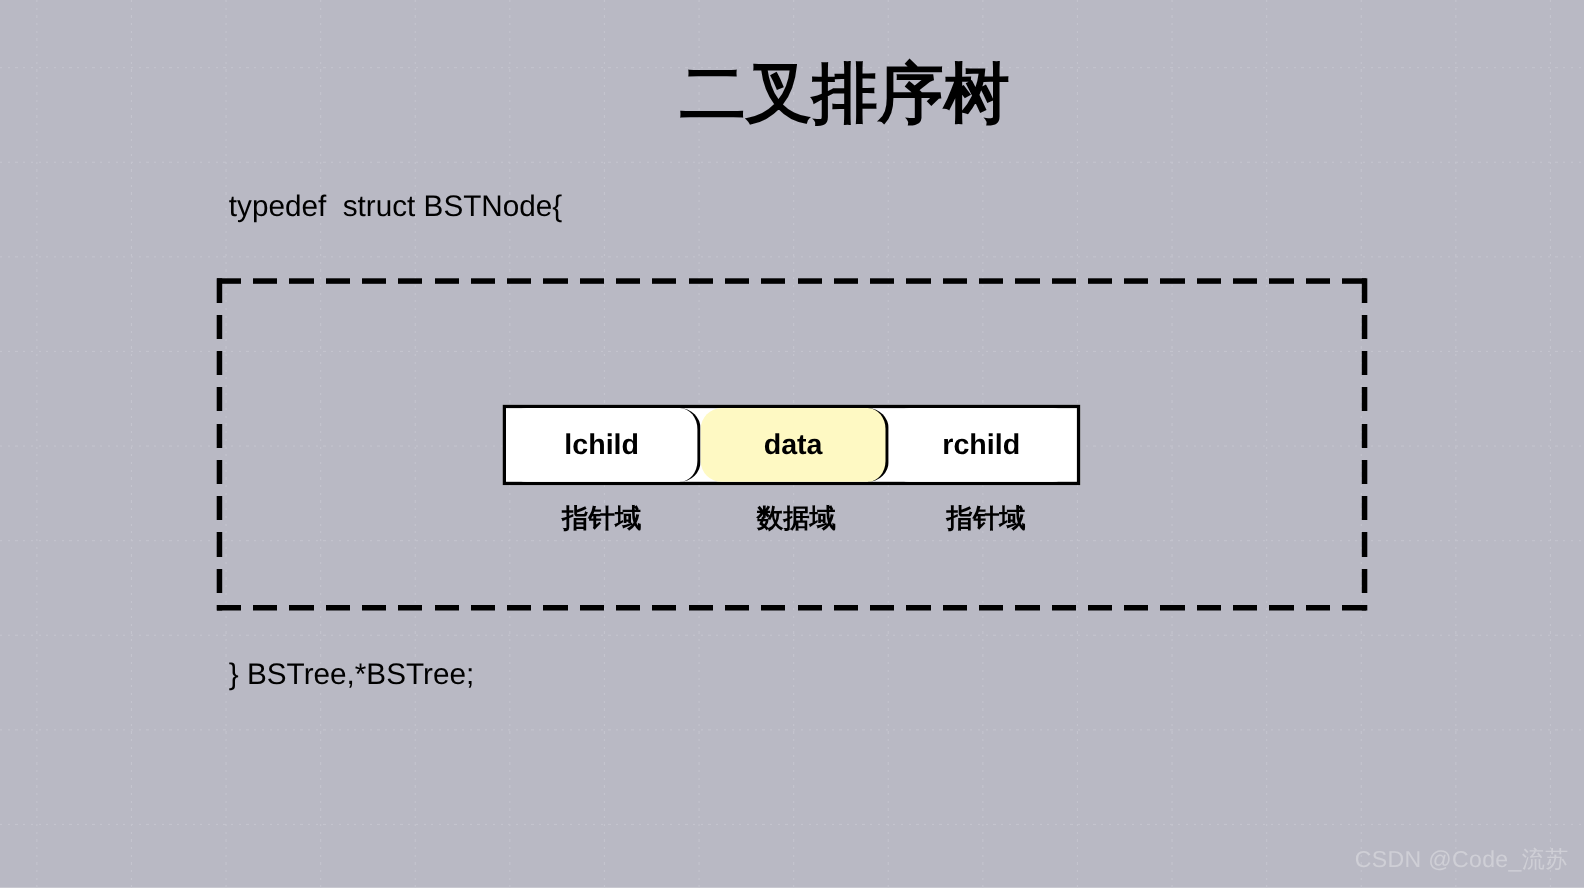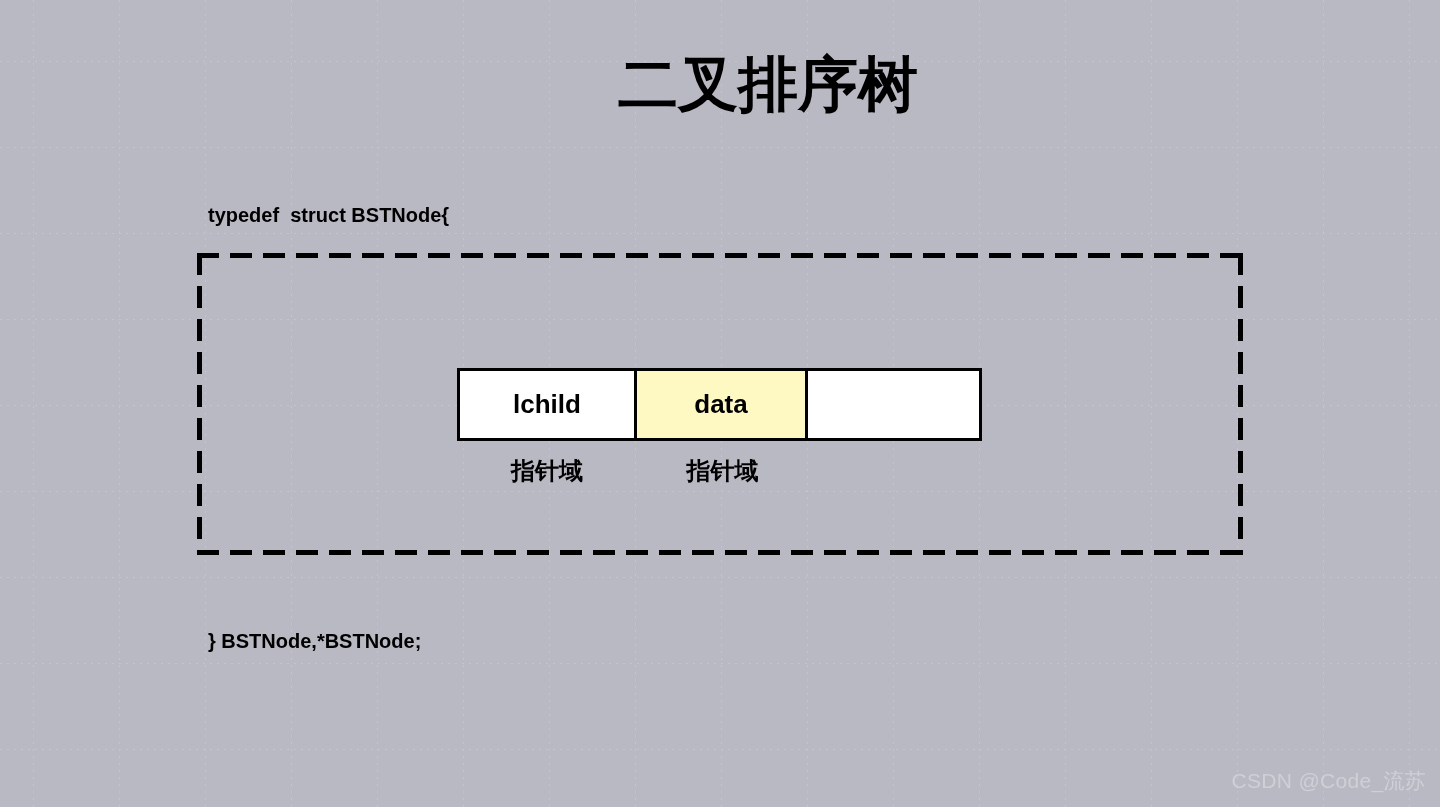--- a/index.html
+++ b/index.html
@@ -55,25 +55,24 @@
     font-size: 60px;
     font-weight: bold;
     color: #000000;
     letter-spacing: 0px;
     line-height: 1.1;
     padding-left: 48px;
   }
 
   .code-line {
     position: absolute;
-    font-size: 20px;
-    font-weight: bold;
+    font-size: 27px;
+    font-weight: normal;
     color: #000000;
     white-space: pre;
-    margin-top: 32px;
   }
   #code-open  { left: 208px; top: 172px; }
   #code-close { left: 208px; top: 598px; }
 
   #struct-box {
     position: absolute;
     left: 197px;
     top: 253px;
     width: 1046px;
     height: 302px;
@@ -114,20 +113,21 @@
   }
   .cell {
     display: flex;
     align-items: center;
     justify-content: center;
     font-size: 26px;
     font-weight: bold;
     color: #000000;
     box-sizing: border-box;
     height: 100%;
+    border-radius: 19px;
   }
   .cell-lchild { width: 177px; background: #ffffff; border-right: 3px solid #000000; }
   .cell-data   { width: 171px; background: #fef9c3; border-right: 3px solid #000000; }
   .cell-rchild { width: 168px; background: #ffffff; }
 
   #node-captions {
     position: absolute;
     left: 457px;
     top: 455px;
     width: 525px;
@@ -195,24 +195,26 @@
   <div id="struct-box">
     <div class="dash-edge dash-top"></div>
     <div class="dash-edge dash-bottom"></div>
     <div class="dash-edge dash-left"></div>
     <div class="dash-edge dash-right"></div>
   </div>
 
   <div id="node-cells">
     <div class="cell cell-lchild">lchild</div>
     <div class="cell cell-data">data</div>
+    <div class="cell cell-rchild">rchild</div>
   </div>
 
   <div id="node-captions">
     <div class="caption cap-1">指针域</div>
+    <div class="caption cap-2">数据域</div>
     <div class="caption cap-3">指针域</div>
   </div>
 
-  <div class="code-line" id="code-close">} BSTNode,*BSTNode;</div>
+  <div class="code-line" id="code-close">} BSTree,*BSTree;</div>
 
   <div id="watermark">CSDN @Code_流苏</div>
 
 </div>
 
 </body></html>

